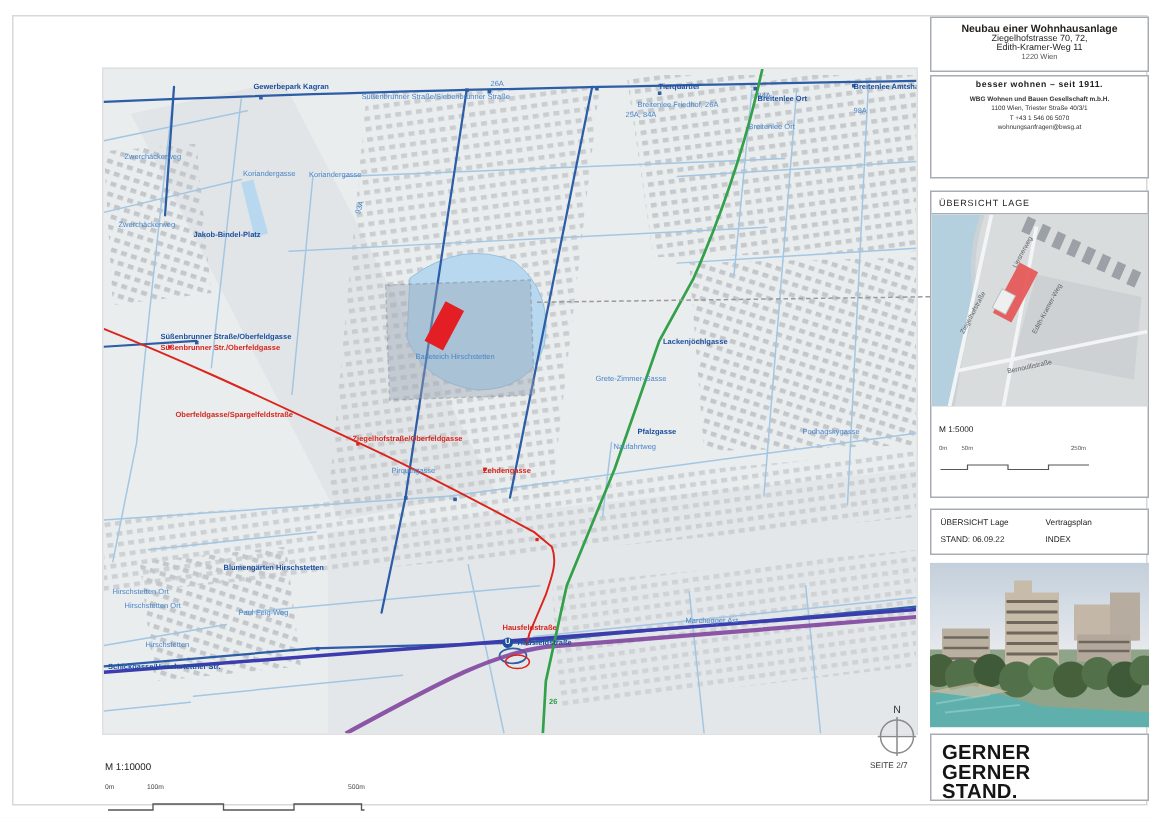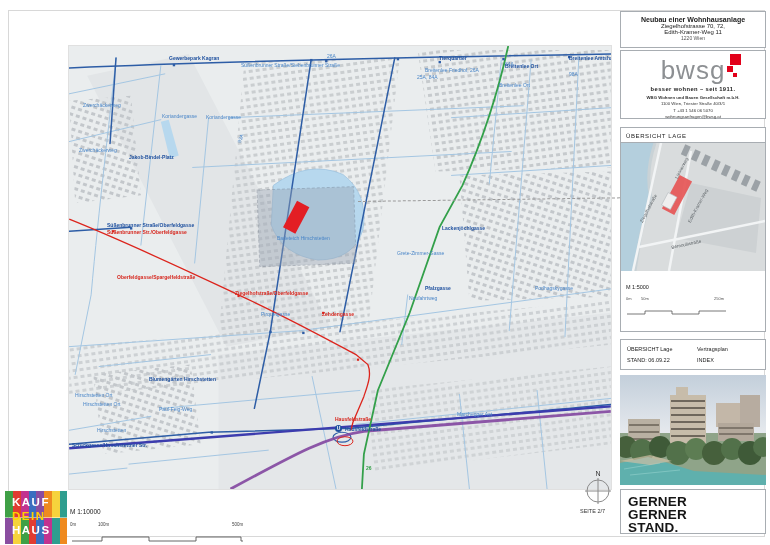--- a/index.html
+++ b/index.html
@@ -243,39 +243,29 @@
     <div class="scale-ticks">
       <span class="t0">0m</span>
       <span class="t1">100m</span>
       <span class="t2">500m</span>
     </div>
     <svg width="180" height="10" viewBox="0 0 180 10">
       <path d="M2,8 h30 v-4 h47 v4 h47 v-4 h45 v4 h2" stroke="#555" stroke-width="0.9" fill="none"></path>
     </svg>
   </div>
 
-  <div class="kdh">
-    <span class="k1">KAUF</span>
-    <span class="k2">DEIN</span>
-    <span class="k3">HAUS</span>
-  </div>
 
   <div class="box title-box">
     <div class="tb1">Neubau einer Wohnhausanlage</div>
     <div class="tb2">Ziegelhofstrasse 70, 72,</div>
     <div class="tb2">Edith-Kramer-Weg 11</div>
     <div class="tb4">1220 Wien</div>
   </div>
 
   <div class="box bwsg-box">
-    <span class="bwsg-word"><span>bwsg</span>
-      <span class="sq sq1"></span>
-      <span class="sq sq2"></span>
-      <span class="sq sq3"></span>
-    </span>
     <div class="tagline">besser wohnen – seit 1911.</div>
     <div class="company">
       <div class="c1">WBG Wohnen und Bauen Gesellschaft m.b.H.</div>
       <div>1100 Wien, Triester Straße 40/3/1</div>
       <div>T +43 1 546 06 5070</div>
       <div>wohnungsanfragen@bwsg.at</div>
     </div>
   </div>
 
   <div class="box ov-box">

